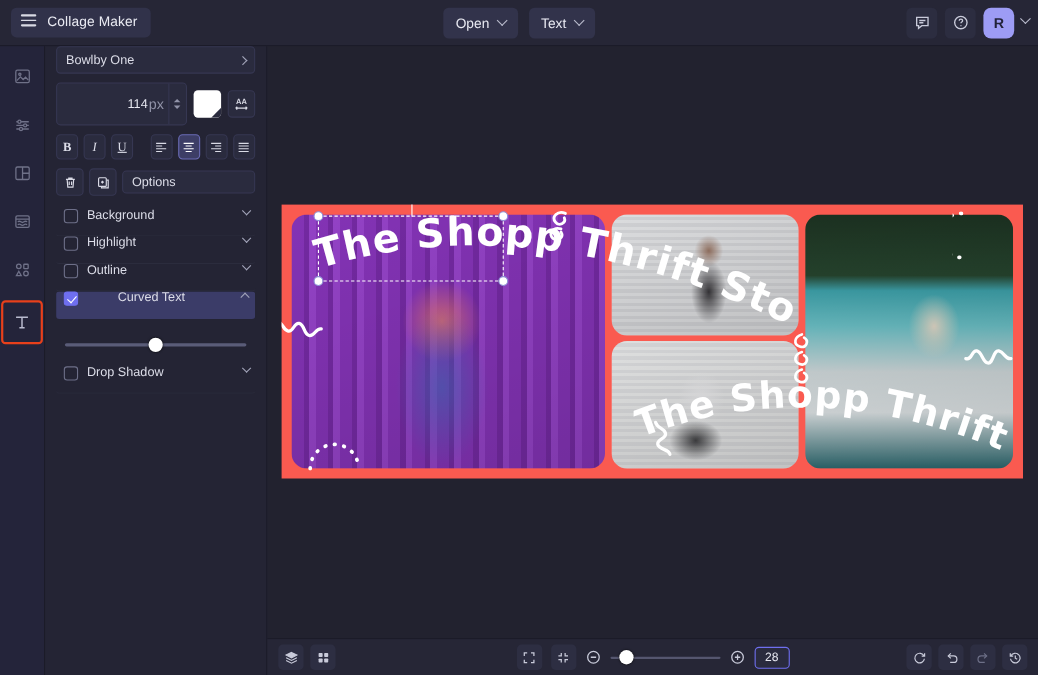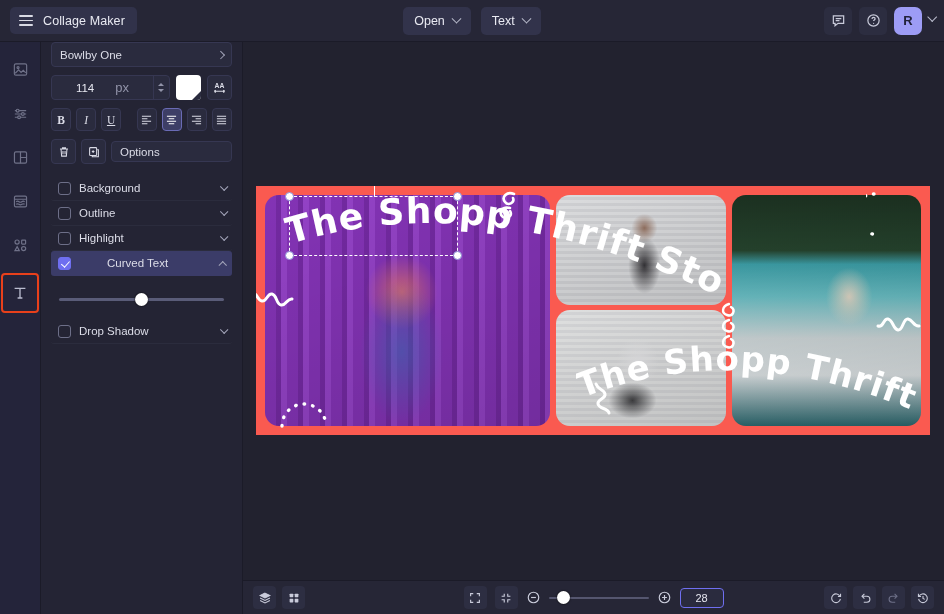--- a/index.html
+++ b/index.html
@@ -12,21 +12,21 @@
   }
 
   
   .topbar {
     position: absolute; top: 0; left: 0; width: 944px; height: 42px;
     background: #262636;
     display: flex; align-items: center;
     border-bottom: 1px solid #1b1b28;
   }
   .brand {
-    display: flex; align-items: center; gap: 10px;
+    display: flex; align-items: flex-start; gap: 10px;
     margin-left: 10px; padding: 6px 12px 6px 9px;
     background: #31324a; border-radius: 5px;
     height: 27px;
   }
   .hamburger { display: flex; flex-direction: column; gap: 3px; width: 14px; }
   .hamburger i { display: block; height: 1.6px; background: #d9dae4; border-radius: 1px; }
   .brand-title { font-size: 12.5px; color: #e9eaf2; letter-spacing: .1px; }
 
   .topcenter {
     position: absolute; left: 0; right: 0; top: 0; height: 42px;
@@ -88,22 +88,22 @@
   .field {
     height: 25px; background: #2a2b3e; border: 1px solid #363752; border-radius: 4px;
     display: flex; align-items: center; padding: 0 8px; margin-bottom: 8px;
     font-size: 11.5px; color: #dcdde8; cursor: pointer;
   }
   .field .chev { margin-left: auto; width: 5.5px; height: 5.5px;
                  border-right: 1.4px solid #a3a5ba; border-top: 1.4px solid #a3a5ba; transform: rotate(45deg); }
 
   .row { display: flex; gap: 6px; align-items: center; margin-bottom: 8px; }
   .sizebox {
-    flex: 1; height: 25px; background: #2a2b3e; border: 1px solid #363752; border-radius: 4px;
-    display: flex; align-items: center; justify-content: flex-end; padding: 0 3px 0 6px; gap: 20px;
+    flex: 1; height: 39px; background: #2a2b3e; border: 1px solid #363752; border-radius: 4px;
+    display: flex; align-items: center; justify-content: flex-end; padding: 0 3px 0 6px;
   }
   .sizeval { font-size: 11.5px; color: #e6e7f0; }
   .sizeunit { font-size: 13px; color: #9193a8; margin-left: 1px; margin-right: 4px; }
   .spin { display: flex; flex-direction: column; gap: 3px; padding-left: 4px; border-left: 1px solid #363752; height: 100%; justify-content: center; padding-right: 2px; cursor: pointer; }
   .spin i { width: 0; height: 0; border-left: 3.2px solid transparent; border-right: 3.2px solid transparent; }
   .spin i.up { border-bottom: 3.6px solid #9193a8; }
   .spin i.dn { border-top: 3.6px solid #9193a8; }
 
   .swatch {
     width: 25px; height: 25px; border-radius: 4px; background: #ffffff; cursor: pointer;
@@ -127,21 +127,21 @@
   .fmtbtn.active { background: #3d3e66; border-color: #6a6bb5; }
   .fmtgap { width: 7px; }
 
   .toolrow { display: flex; gap: 5px; margin-bottom: 12px; align-items: center; }
   .optbtn {
     flex: 1; height: 21px; background: #2a2b3e; border: 1px solid #363752; border-radius: 4px;
     display: flex; align-items: center; padding: 0 8px; font-size: 11.5px; color: #dcdde8; cursor: pointer;
   }
 
   .acc {
-    height: 25px; display: flex; align-items: center; gap: 8px;
+    height: 25px; display: flex; gap: 8px;
     padding: 0 7px; margin-bottom: 0; cursor: pointer; border-radius: 3px;
     border-bottom: 1px solid #2b2c3d;
   }
   .acc.on { background: #3b3c68; border-bottom-color: transparent; gap: 36px; }
   .acc-label { font-size: 11.5px; color: #dcdde8; }
   .cb { width: 13px; height: 13px; border: 1.4px solid #6d6f88; border-radius: 3px; flex: none; }
   .cb.checked { background: #6f6ff0; border-color: #6f6ff0; position: relative; }
   .cb.checked::after {
     content: ""; position: absolute; left: 4px; top: 1px; width: 3.5px; height: 7px;
     border-right: 1.8px solid #fff; border-bottom: 1.8px solid #fff; transform: rotate(42deg);
@@ -231,21 +231,21 @@
   .bb-center { position: absolute; left: 0; right: 0; display: flex; align-items: center; justify-content: center; gap: 8px; pointer-events: none; }
   .bb-center > * { pointer-events: auto; }
   .bb-right { margin-left: auto; display: flex; gap: 6px; margin-right: 10px; }
   .bbtn { width: 23px; height: 23px; background: #2d2e42; border-radius: 4px;
           display: flex; align-items: center; justify-content: center; cursor: pointer; border: none; }
   .zoomslider { position: relative; width: 100px; height: 16px; cursor: pointer; }
   .zs-track { position: absolute; top: 7px; left: 0; right: 0; height: 2px; background: #55566f; border-radius: 2px; }
   .zs-knob { position: absolute; top: 1.5px; left: 8px; width: 13px; height: 13px; border-radius: 50%;
              background: #fff; box-shadow: 0 0 2px #000; }
   .zoominput {
-    width: 44px; height: 20px; background: #2a2b3e; border: 1.3px solid #6f6ff0; border-radius: 4px;
+    width: 32px; height: 20px; background: #2a2b3e; border: 1.3px solid #6f6ff0; border-radius: 4px;
     color: #e6e7f0; font-size: 11px; text-align: center;
     font-family: "Liberation Sans", sans-serif;
   }
   svg { display: block; }
 </style>
 </head>
 <body>
 
 <div class="topbar">
   <div class="brand">
@@ -401,26 +401,26 @@
     </div>
   </div>
 
   <div class="acc">
     <span class="cb"></span>
     <span class="acc-label">Background</span>
     <span class="acc-chev"></span>
   </div>
   <div class="acc">
     <span class="cb"></span>
-    <span class="acc-label">Outline</span>
+    <span class="acc-label">Highlight</span>
     <span class="acc-chev"></span>
   </div>
   <div class="acc">
     <span class="cb"></span>
-    <span class="acc-label">Highlight</span>
+    <span class="acc-label">Outline</span>
     <span class="acc-chev"></span>
   </div>
   <div class="acc on">
     <span class="cb checked"></span>
     <span class="acc-label">Curved Text</span>
     <span class="acc-chev up"></span>
   </div>
   <div class="amount-block">
     <div class="slider">
       <div class="slider-track"></div>

